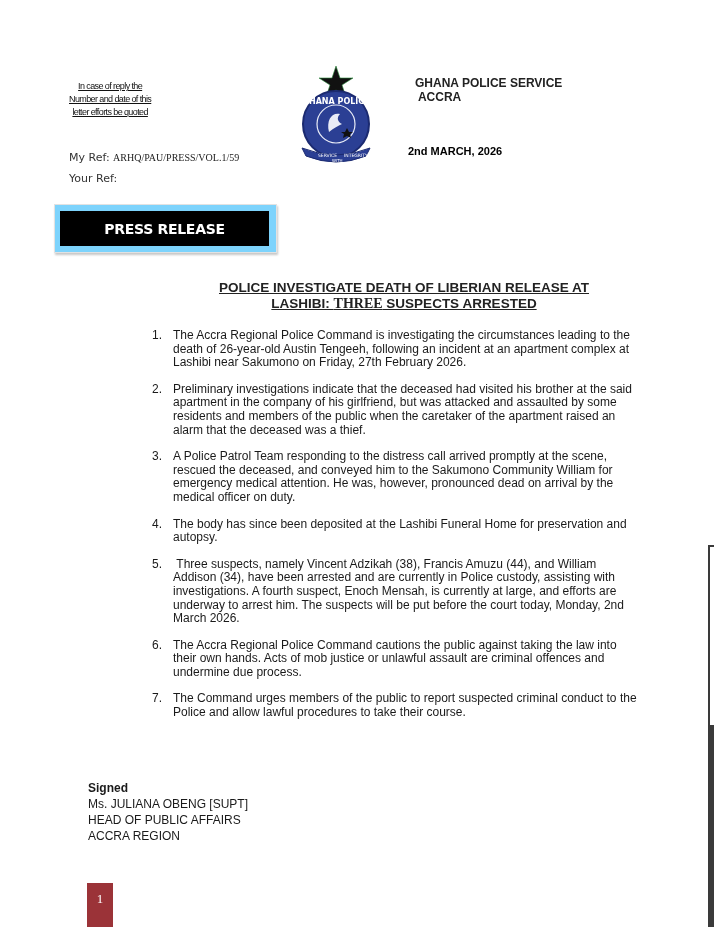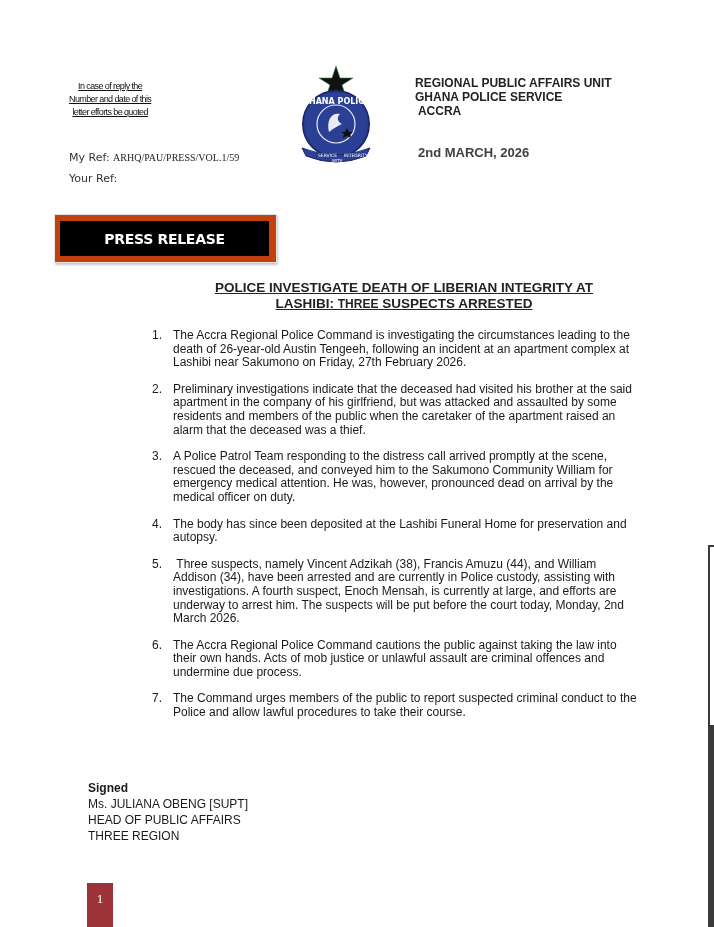--- a/index.html
+++ b/index.html
@@ -13,35 +13,35 @@
     text-decoration: underline; color: #111; text-align: center;
   }
   .reply-note div { white-space: nowrap; }
   .ref-line { font-family: "DejaVu Sans", sans-serif; font-size: 11px; color: #333; white-space: nowrap; }
   .ref-line .val { font-family: "Liberation Serif", serif; font-size: 10px; color: #222; margin-top: 40px; }
   .crest { left: 284px; top: 62px; width: 104px; height: 106px; }
   .address {
     left: 415px; top: 76px; font-weight: bold; font-size: 12px; line-height: 14px; color: #222;
   }
   .address div { white-space: nowrap; }
-  .date { left: 418px; top: 145px; font-weight: bold; font-size: 13px; color: #404040; white-space: nowrap; }
+  .date { left: 408px; top: 145px; font-weight: bold; font-size: 11px; color: #000000; white-space: nowrap; }
   .press-box {
-    left: 54px; top: 214px; width: 221px; height: 47px; background: #c2410c;
+    left: 54px; top: 204px; width: 221px; height: 47px; background: #7dd3fc;
     border: 1px solid #e2e2e2; box-shadow: 1px 2px 2px #c8c8c8;
   }
   .press-inner {
     position: absolute; left: 5px; top: 6px; width: 209px; height: 35px; background: #000;
     color: #fff; font-family: "DejaVu Sans", sans-serif; font-weight: bold; font-size: 14px;
     display: flex; align-items: center; justify-content: center; letter-spacing: -0.3px;
   }
   .headline {
     left: 190px; top: 280px; width: 428px; text-align: center; font-weight: bold; font-size: 13.5px;
     line-height: 16px; text-decoration: underline; color: #222;
   }
-  .headline .serif { font-family: Liberation Sans, sans-serif; font-size: 12px; margin-top: 23px; }
+  .headline .serif { font-family: Liberation Serif, serif; font-size: 14px; margin-top: 23px; }
   .list { left: 152px; top: 329px; width: 486px; font-size: 12px; line-height: 13.6px; color: #1a1a1a; }
   .item { display: flex; margin-bottom: 13px; }
   .item .num { width: 21px; flex: none; }
   .item .txt { flex: 1; }
   .signature { left: 88px; top: 754px; font-size: 12px; line-height: 16px; color: #1a1a1a; }
   .signature .bold { font-weight: bold; margin-top: 26px; }
   .page-num {
     left: 87px; top: 883px; width: 26px; height: 44px; background: #9b3338; color: #fff;
     font-family: "Liberation Serif", serif; font-size: 13px; text-align: center; padding-top: 8px; box-sizing: border-box;
   }
@@ -76,32 +76,31 @@
     <polygon points="63,66 65,70 69,70 66,72 67,76 63,74 59,76 60,72 57,70 61,70" fill="#111"></polygon>
     <text x="52" y="42" text-anchor="middle" font-family="DejaVu Sans, sans-serif" font-size="8" font-weight="bold" fill="#ffffff">GHANA POLICE</text>
     <path d="M18 86 Q52 100 86 86 L82 94 Q52 106 22 94 Z" fill="#2b3f94" stroke="#1b2a70" stroke-width="1"></path>
     <text x="34" y="95" font-family="DejaVu Sans, sans-serif" font-size="4.5" fill="#fff">SERVICE</text>
     <text x="48" y="100" font-family="DejaVu Sans, sans-serif" font-size="4" fill="#fff">WITH</text>
     <text x="60" y="95" font-family="DejaVu Sans, sans-serif" font-size="4.5" fill="#fff">INTEGRITY</text>
   </svg>
 </div>
 
 <div class="abs address">
-  <div>REGIONAL PUBLIC AFFAIRS UNIT</div>
   <div>GHANA POLICE SERVICE</div>
   <div style="white-space:pre;"> ACCRA</div>
 </div>
 <div class="abs date">2nd MARCH, 2026</div>
 
 <div class="abs press-box">
   <div class="press-inner">PRESS RELEASE</div>
 </div>
 
 <div class="abs headline">
-  <div>POLICE INVESTIGATE DEATH OF LIBERIAN INTEGRITY AT</div>
+  <div>POLICE INVESTIGATE DEATH OF LIBERIAN RELEASE AT</div>
   <div>
     <span style="white-space:pre;">LASHIBI: </span><span class="serif">THREE</span><span style="white-space:pre;"> SUSPECTS ARRESTED</span>
   </div>
 </div>
 
 <div class="abs list">
   <div class="item">
       <span class="num">1.</span>
       <span class="txt">The Accra Regional Police Command is investigating the circumstances leading to the death of 26-year-old Austin Tengeeh, following an incident at an apartment complex at Lashibi near Sakumono on Friday, 27th February 2026.</span>
     </div>
@@ -128,19 +127,19 @@
   <div class="item">
       <span class="num">7.</span>
       <span class="txt">The Command urges members of the public to report suspected criminal conduct to the Police and allow lawful procedures to take their course.</span>
     </div>
 </div>
 
 <div class="abs signature">
   <div class="bold">Signed</div>
   <div>Ms. JULIANA OBENG [SUPT]</div>
   <div>HEAD OF PUBLIC AFFAIRS</div>
-  <div>THREE REGION</div>
+  <div>ACCRA REGION</div>
 </div>
 
 <div class="abs page-num">1</div>
 
 <div class="abs scrollbar-track"></div>
 <div class="abs scrollbar-thumb"></div>
 
 </body></html>

